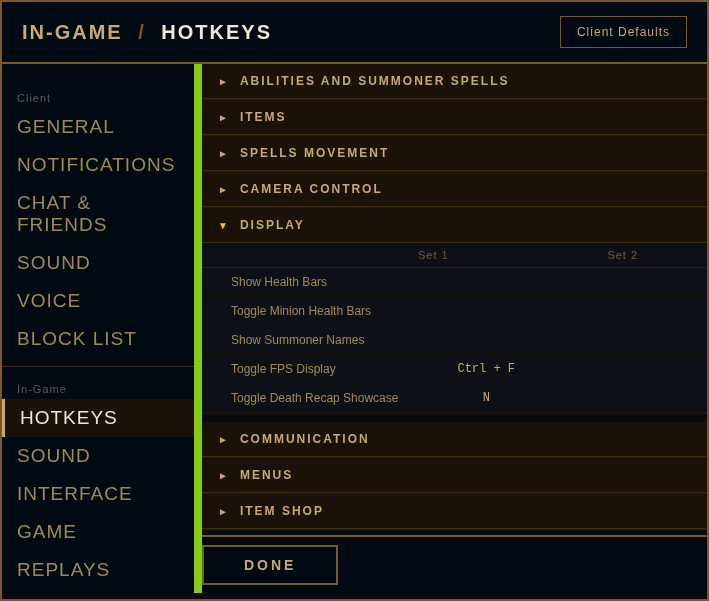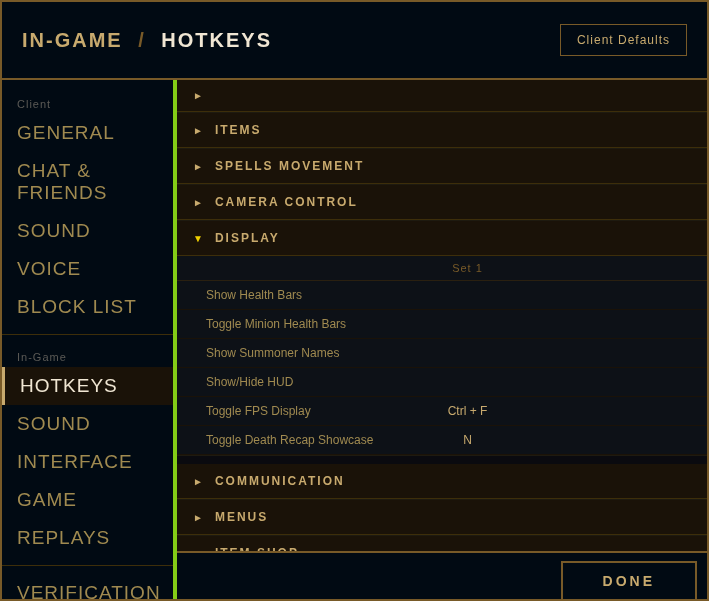--- a/index.html
+++ b/index.html
@@ -10,21 +10,21 @@
       font-family: 'Arial', sans-serif;
       color: #c8aa6e;
       border: 2px solid #785a28;
       overflow: hidden;
     }
 
     
     .header {
       background: #010a13;
       border-bottom: 2px solid #785a28;
-      padding: 22px 20px;
+      padding: 14px 20px;
       display: flex;
       align-items: center;
       justify-content: space-between;
     }
     .header-title {
       font-size: 20px;
       font-weight: bold;
       letter-spacing: 2px;
       color: #c8aa6e;
     }
@@ -46,24 +46,24 @@
     }
 
     
     .main {
       display: flex;
       height: calc(601px - 72px);
     }
 
     
     .sidebar {
-      width: 175px;
+      width: 200px;
       background: #010a13;
-      border-right: 4px solid #84cc16;
-      padding-top: 10px;
+      border-right: 8px solid #84cc16;
+      padding-top: 20px;
       flex-shrink: 0;
       overflow-y: auto;
     }
     .sidebar-section-label {
       font-size: 11px;
       color: #5b5a56;
       padding: 8px 15px 4px 15px;
       letter-spacing: 1px;
     }
     .sidebar-item {
@@ -143,30 +143,30 @@
       padding: 7px 16px;
       font-size: 12px;
       color: #a08a50;
       border-bottom: 1px solid #1a1208;
       align-items: center;
     }
     .table-row .cell {
       text-align: center;
       color: #c8aa6e;
       font-size: 12px;
+      font-family: Liberation Mono, monospace;
     }
     .table-row .label { color: #a08a50; margin-left: 13px; }
 
     
     .footer {
       border-top: 2px solid #785a28;
       background: #010a13;
-      padding: 10px;
-      display: flex;
-      justify-content: flex-end;
+      display: flex;
+      justify-content: flex-start;
       height: 58px;
       align-items: center;
     }
     .done-btn {
       background: transparent;
       border: 2px solid #785a28;
       color: #c8aa6e;
       padding: 10px 40px;
       font-size: 14px;
       font-weight: bold;
@@ -184,20 +184,21 @@
     <span class="highlight">HOTKEYS</span>
   </div>
   <button class="restore-btn">Client Defaults</button>
 </div>
 
 <div class="main">
 
   <div class="sidebar">
     <div class="sidebar-section-label">Client</div>
     <div class="sidebar-item">GENERAL</div>
+    <div class="sidebar-item">NOTIFICATIONS</div>
     <div class="sidebar-item">CHAT &amp; FRIENDS</div>
     <div class="sidebar-item">SOUND</div>
     <div class="sidebar-item">VOICE</div>
     <div class="sidebar-item">BLOCK LIST</div>
 
     <hr class="sidebar-divider">
 
     <div class="sidebar-section-label">In-Game</div>
     <div class="sidebar-item active">HOTKEYS</div>
     <div class="sidebar-item">SOUND</div>
@@ -209,20 +210,21 @@
 
     <div class="sidebar-item">VERIFICATION</div>
   </div>
 
   <div class="content">
     <div class="content-scroll">
 
       <div class="accordion-item">
         <div class="accordion-header">
           <span class="accordion-arrow">►</span>
+          <span>ABILITIES AND SUMMONER SPELLS</span>
         </div>
       </div>
 
       <div class="accordion-item">
         <div class="accordion-header">
           <span class="accordion-arrow">►</span>
           <span>ITEMS</span>
         </div>
       </div>
 
@@ -241,40 +243,36 @@
       </div>
 
       <div class="accordion-item display-section">
         <div class="accordion-header">
           <span class="accordion-arrow open">▼</span>
           <span>DISPLAY</span>
         </div>
 
         <div class="table-header">
           <div></div>
-          <div style="text-align:center">Set 1</div>
+          <div style="text-align:left">Set 1</div>
+          <div style="text-align:center">Set 2</div>
         </div>
 
         <div class="table-row">
           <div class="label">Show Health Bars</div>
           <div class="cell"></div>
           <div class="cell"></div>
         </div>
         <div class="table-row">
           <div class="label">Toggle Minion Health Bars</div>
           <div class="cell"></div>
           <div class="cell"></div>
         </div>
         <div class="table-row">
           <div class="label">Show Summoner Names</div>
-          <div class="cell"></div>
-          <div class="cell"></div>
-        </div>
-        <div class="table-row">
-          <div class="label">Show/Hide HUD</div>
           <div class="cell"></div>
           <div class="cell"></div>
         </div>
         <div class="table-row">
           <div class="label">Toggle FPS Display</div>
           <div class="cell">Ctrl + F</div>
           <div class="cell"></div>
         </div>
         <div class="table-row">
           <div class="label">Toggle Death Recap Showcase</div>

